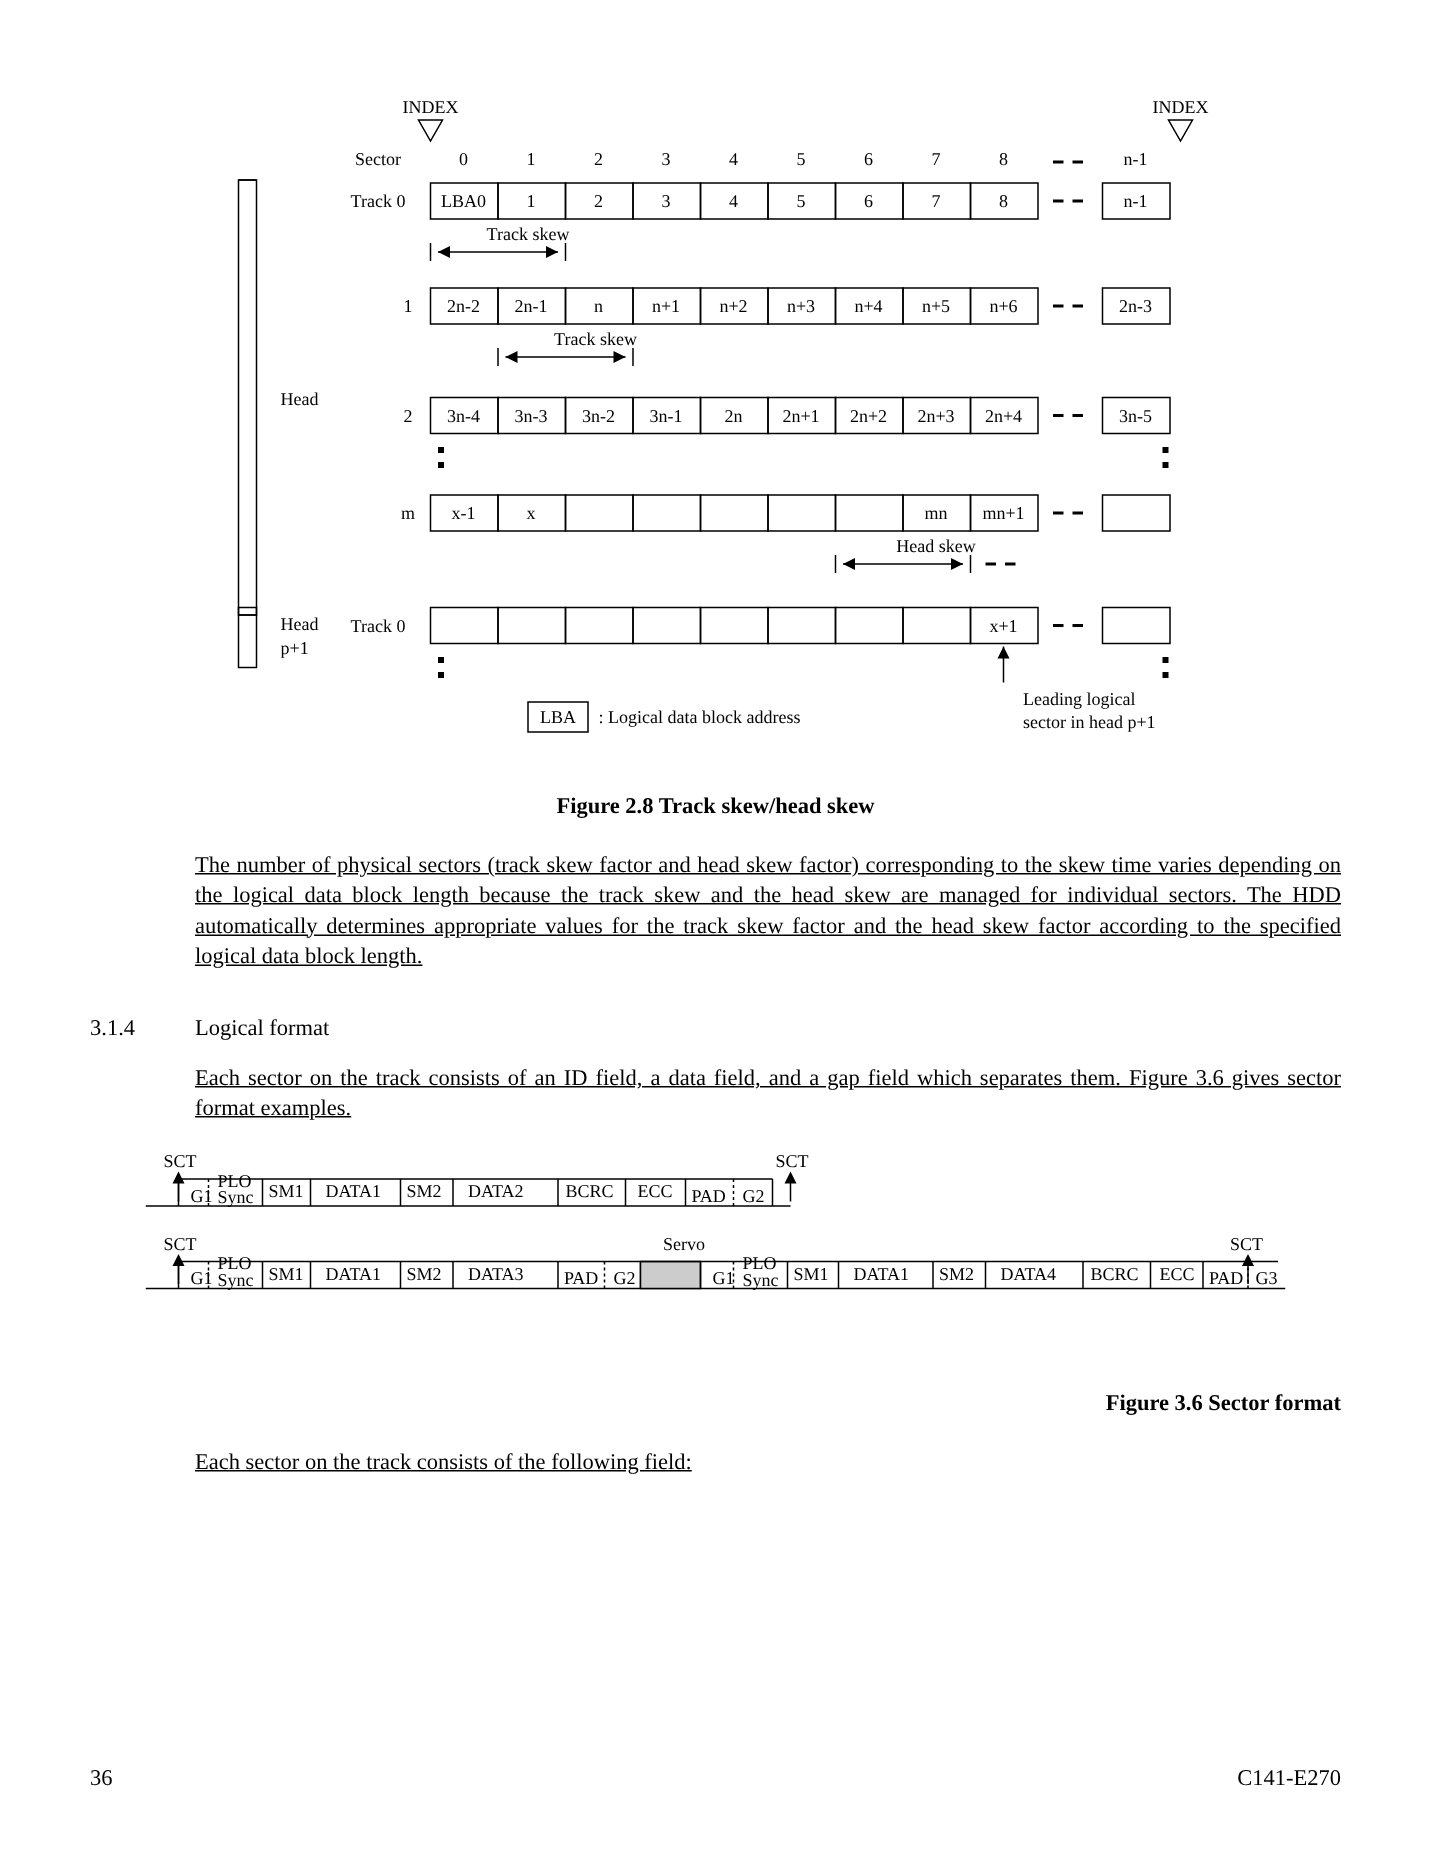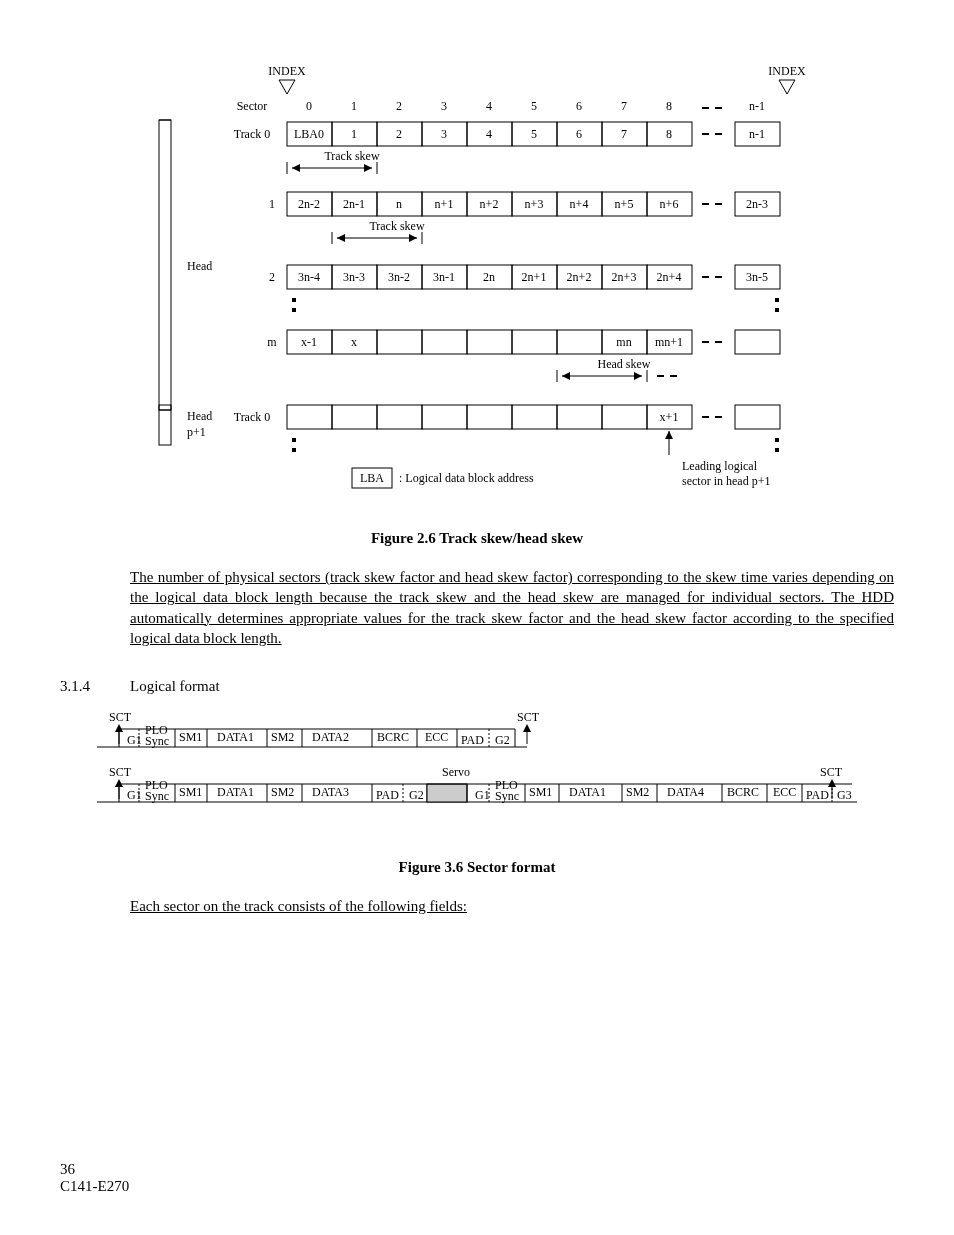--- a/index.html
+++ b/index.html
@@ -34,21 +34,20 @@
   }
   .section-num { width: 70px; }
   .svg-wrap { display:block; margin: 0 auto; }
   .footer {
     position: absolute;
     bottom: 0;
     left: 0; right: 0;
     display: flex;
     justify-content: space-between;
     font-size: 15px;
-    flex-direction: column;
   }
 </style>
 </head>
 <body>
 
 <div class="page">
 
 <svg class="svg-wrap" width="700" height="450" viewBox="0 0 700 450">
   <style>
     text { font-family: "Times New Roman", serif; font-size: 13px; }
@@ -257,29 +256,30 @@
   <line x1="542" y1="395" x2="542" y2="371" stroke="#000"></line>
   <polygon points="542,371 538,379 546,379" fill="#000"></polygon>
   <text x="555" y="410">Leading logical</text>
   <text x="555" y="425">sector in head p+1</text>
 
   <rect x="225" y="408" width="40" height="20" fill="none" stroke="#000"></rect>
   <text x="245" y="422" text-anchor="middle">LBA</text>
   <text x="272" y="422">: Logical data block address</text>
 </svg>
 
-<div class="figure-caption">Figure 2.6    Track skew/head skew</div>
+<div class="figure-caption">Figure 2.8    Track skew/head skew</div>
 
 <p class="body-text">The number of physical sectors (track skew factor and head skew factor) corresponding to the skew time varies depending on the logical data block length because the track skew and the head skew are managed for individual sectors.  The HDD automatically determines appropriate values for the track skew factor and the head skew factor according to the specified logical data block length.</p>
 
 <div class="section-row">
   <span class="section-num">3.1.4</span>
   <span>Logical format</span>
 </div>
 
+<p class="body-text">Each sector on the track consists of an ID field, a data field, and a gap field which separates them.  Figure 3.6 gives sector format examples.</p>
 
 <svg class="svg-wrap" width="760" height="120" viewBox="0 0 760 120">
   <style> text { font-family: "Times New Roman", serif; font-size: 12px; } </style>
 
   <text x="12" y="12">SCT</text>
   <line x1="22" y1="35" x2="22" y2="17" stroke="#000"></line>
       <polygon points="22,15 18,23 26,23" fill="#000"></polygon>
   <text x="420" y="12">SCT</text>
   <line x1="430" y1="35" x2="430" y2="17" stroke="#000"></line>
       <polygon points="430,15 426,23 434,23" fill="#000"></polygon>
@@ -363,22 +363,22 @@
     <line x1="670" y1="75" x2="670" y2="93" stroke="#000"></line>
     <text x="676" y="87">ECC</text>
     <line x1="705" y1="75" x2="705" y2="93" stroke="#000"></line>
     <text x="709" y="90">PAD</text>
     <line x1="735" y1="75" x2="735" y2="93" stroke="#000" stroke-dasharray="2,2"></line>
     <text x="740" y="90">G3</text>
     <line x1="22" y1="75" x2="755" y2="75" stroke="#000"></line>
   </g>
 </svg>
 
-<div class="figure-caption" style="margin-top:30px;">Figure 3.6    Sector format</div>
-
-<p class="body-text">Each sector on the track consists of the following fields:</p>
+<div class="figure-caption" style="margin-top:42px;text-align:right;">Figure 3.6    Sector format</div>
+
+<p class="body-text">Each sector on the track consists of the following field:</p>
 
 <div class="footer">
   <span>36</span>
   <span>C141-E270</span>
 </div>
 
 </div>
 
 </body></html>

